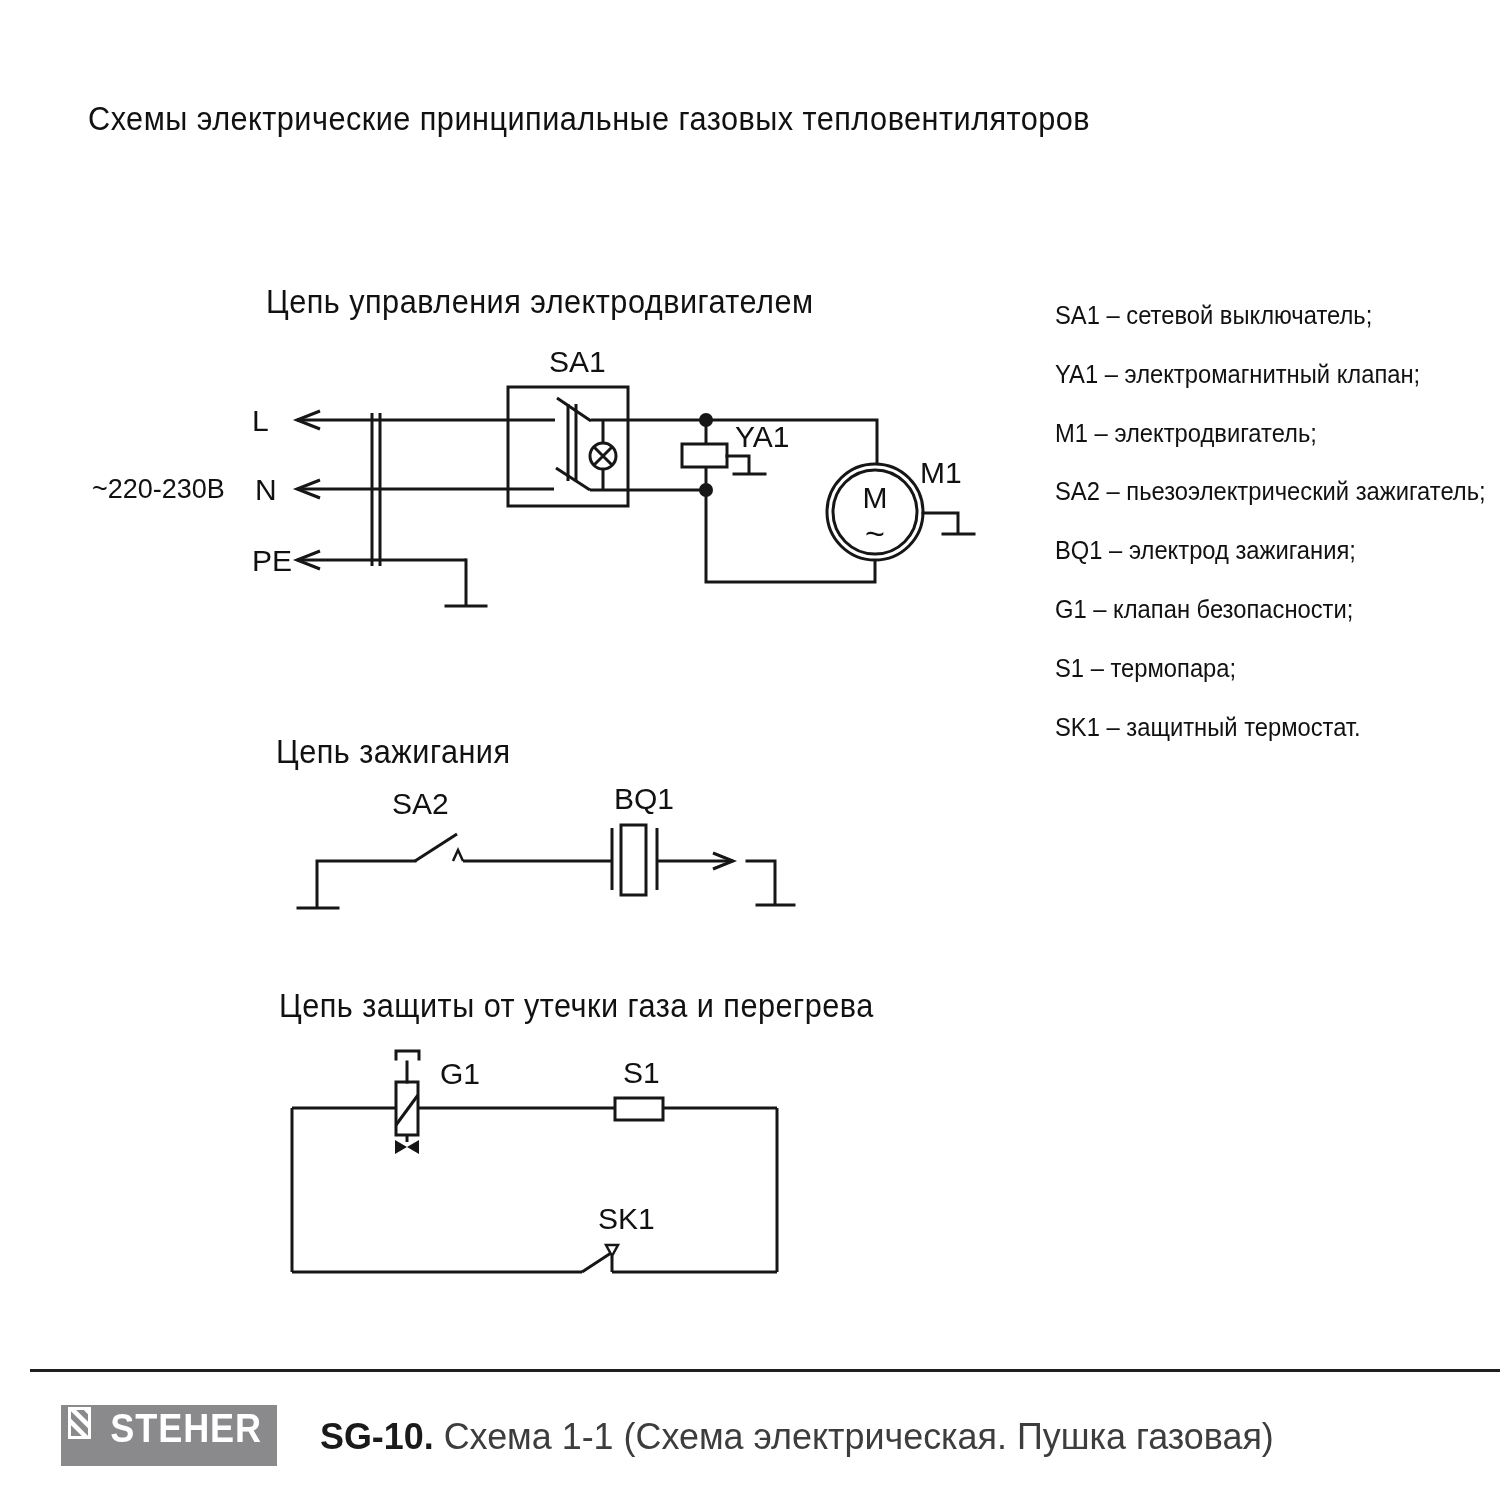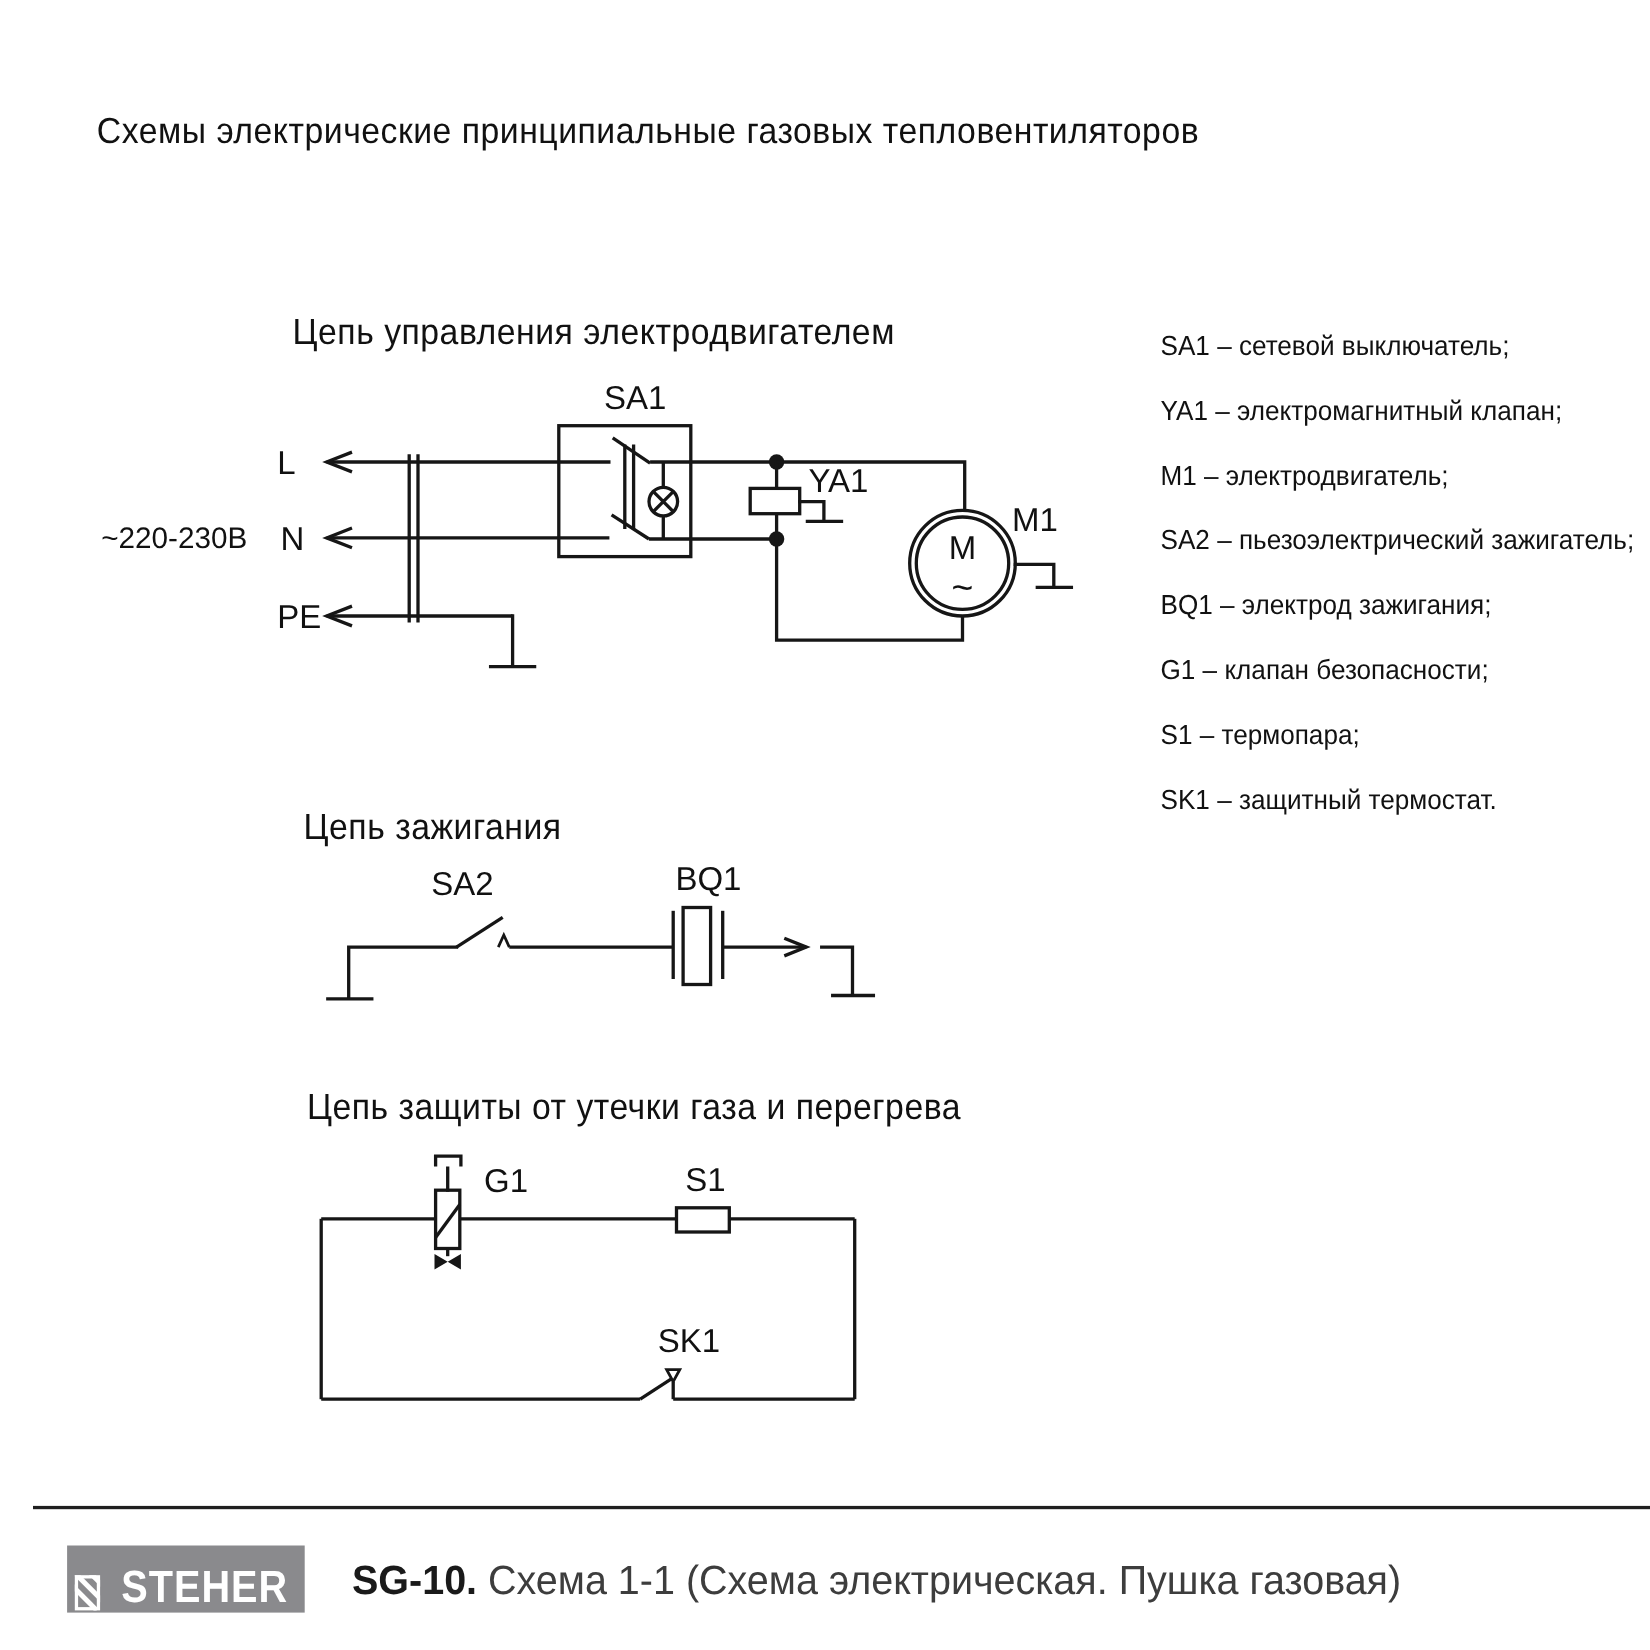--- a/index.html
+++ b/index.html
@@ -16,21 +16,21 @@
   svg.draw{position:absolute;left:0;top:0;}
   .ln{stroke:#161616;stroke-width:3;fill:none;}
   .lnsq{stroke:#161616;stroke-width:3;fill:none;stroke-linecap:square;}
   .dot{fill:#161616;stroke:none;}
   .solid{fill:#161616;stroke:none;}
   .opentri{fill:#ffffff;stroke:#161616;stroke-width:2.5;}
   text.lbl{font-family:"Liberation Sans",sans-serif;font-size:30px;fill:#111;stroke:none;}
   text.small{font-family:"Liberation Sans",sans-serif;font-size:27px;fill:#111;stroke:none;}
   .footer-divider{left:0;top:1369px;width:1500px;height:3px;background:#1f1f1f;}
   .logo{left:31px;top:1405px;width:216px;height:61px;background:#8a8a8d;
-        display:flex;align-items:flex-end;justify-content:center;gap:7px;}
+        display:flex;align-items:flex-start;justify-content:center;gap:7px;}
   .logo-text{color:#ffffff;font-weight:700;font-size:41px;letter-spacing:1px;
              transform:scaleX(.88);transform-origin:center;}
   .footer-caption{left:290px;top:1416px;font-size:37px;white-space:nowrap;
                   transform:scaleX(.97);transform-origin:left top;}
   .footer-model{font-weight:700;color:#1a1a1a;}
   .footer-text{font-weight:400;color:#3d3d3d;}
 </style>
 </head>
 <body>
 

